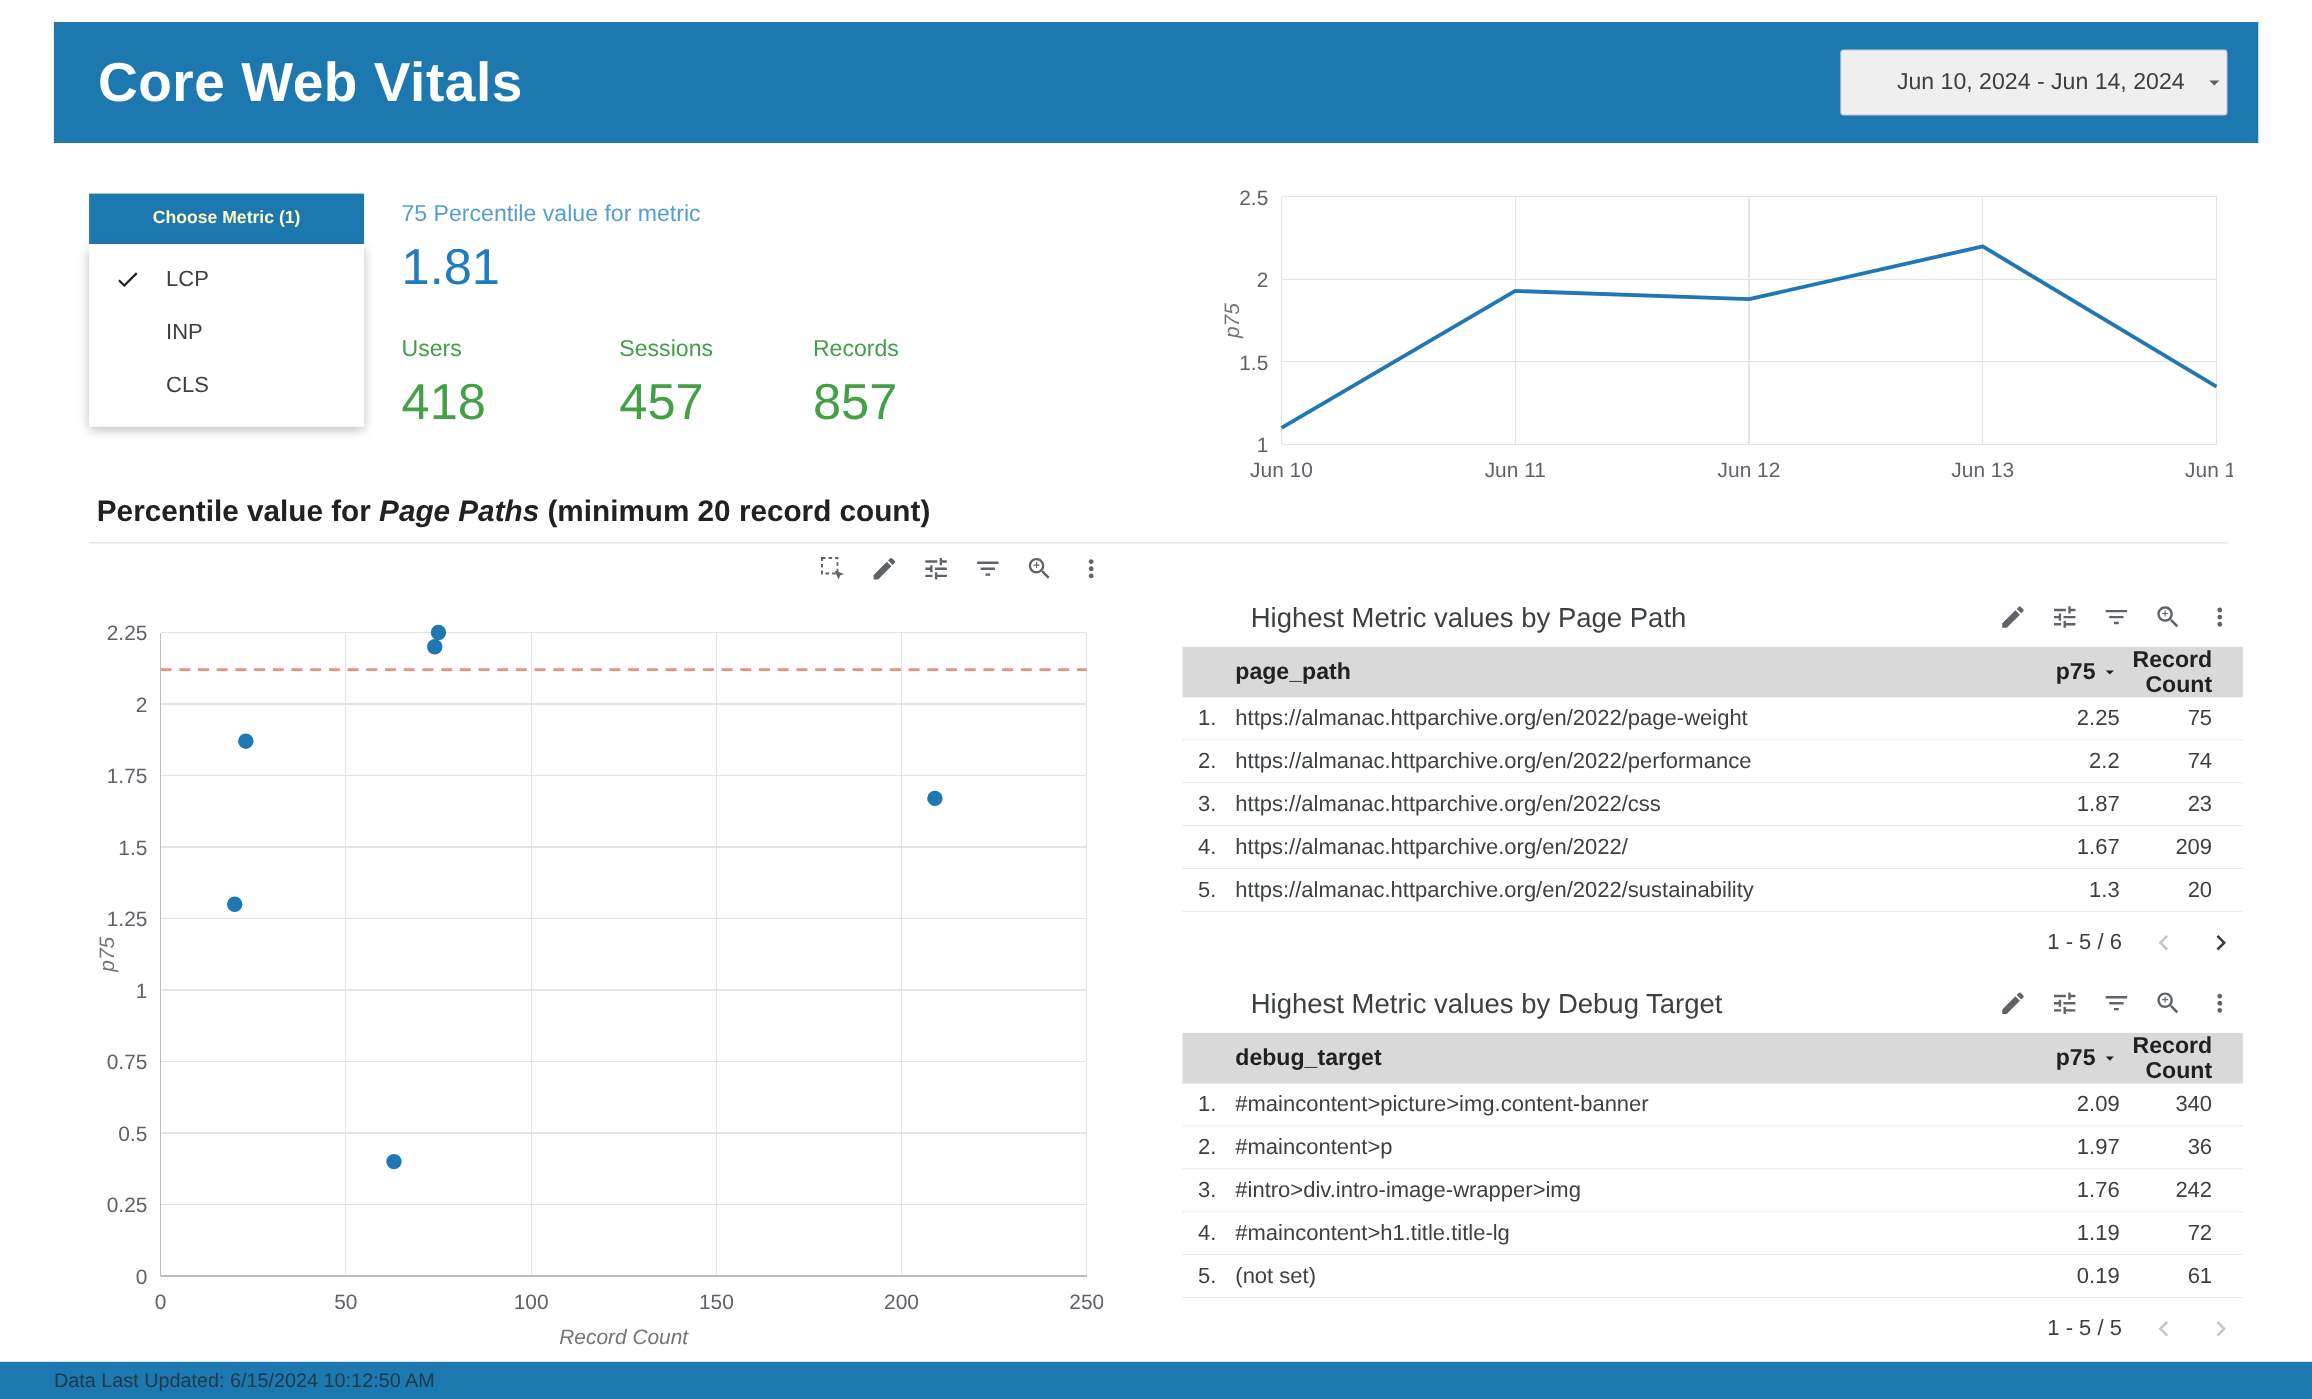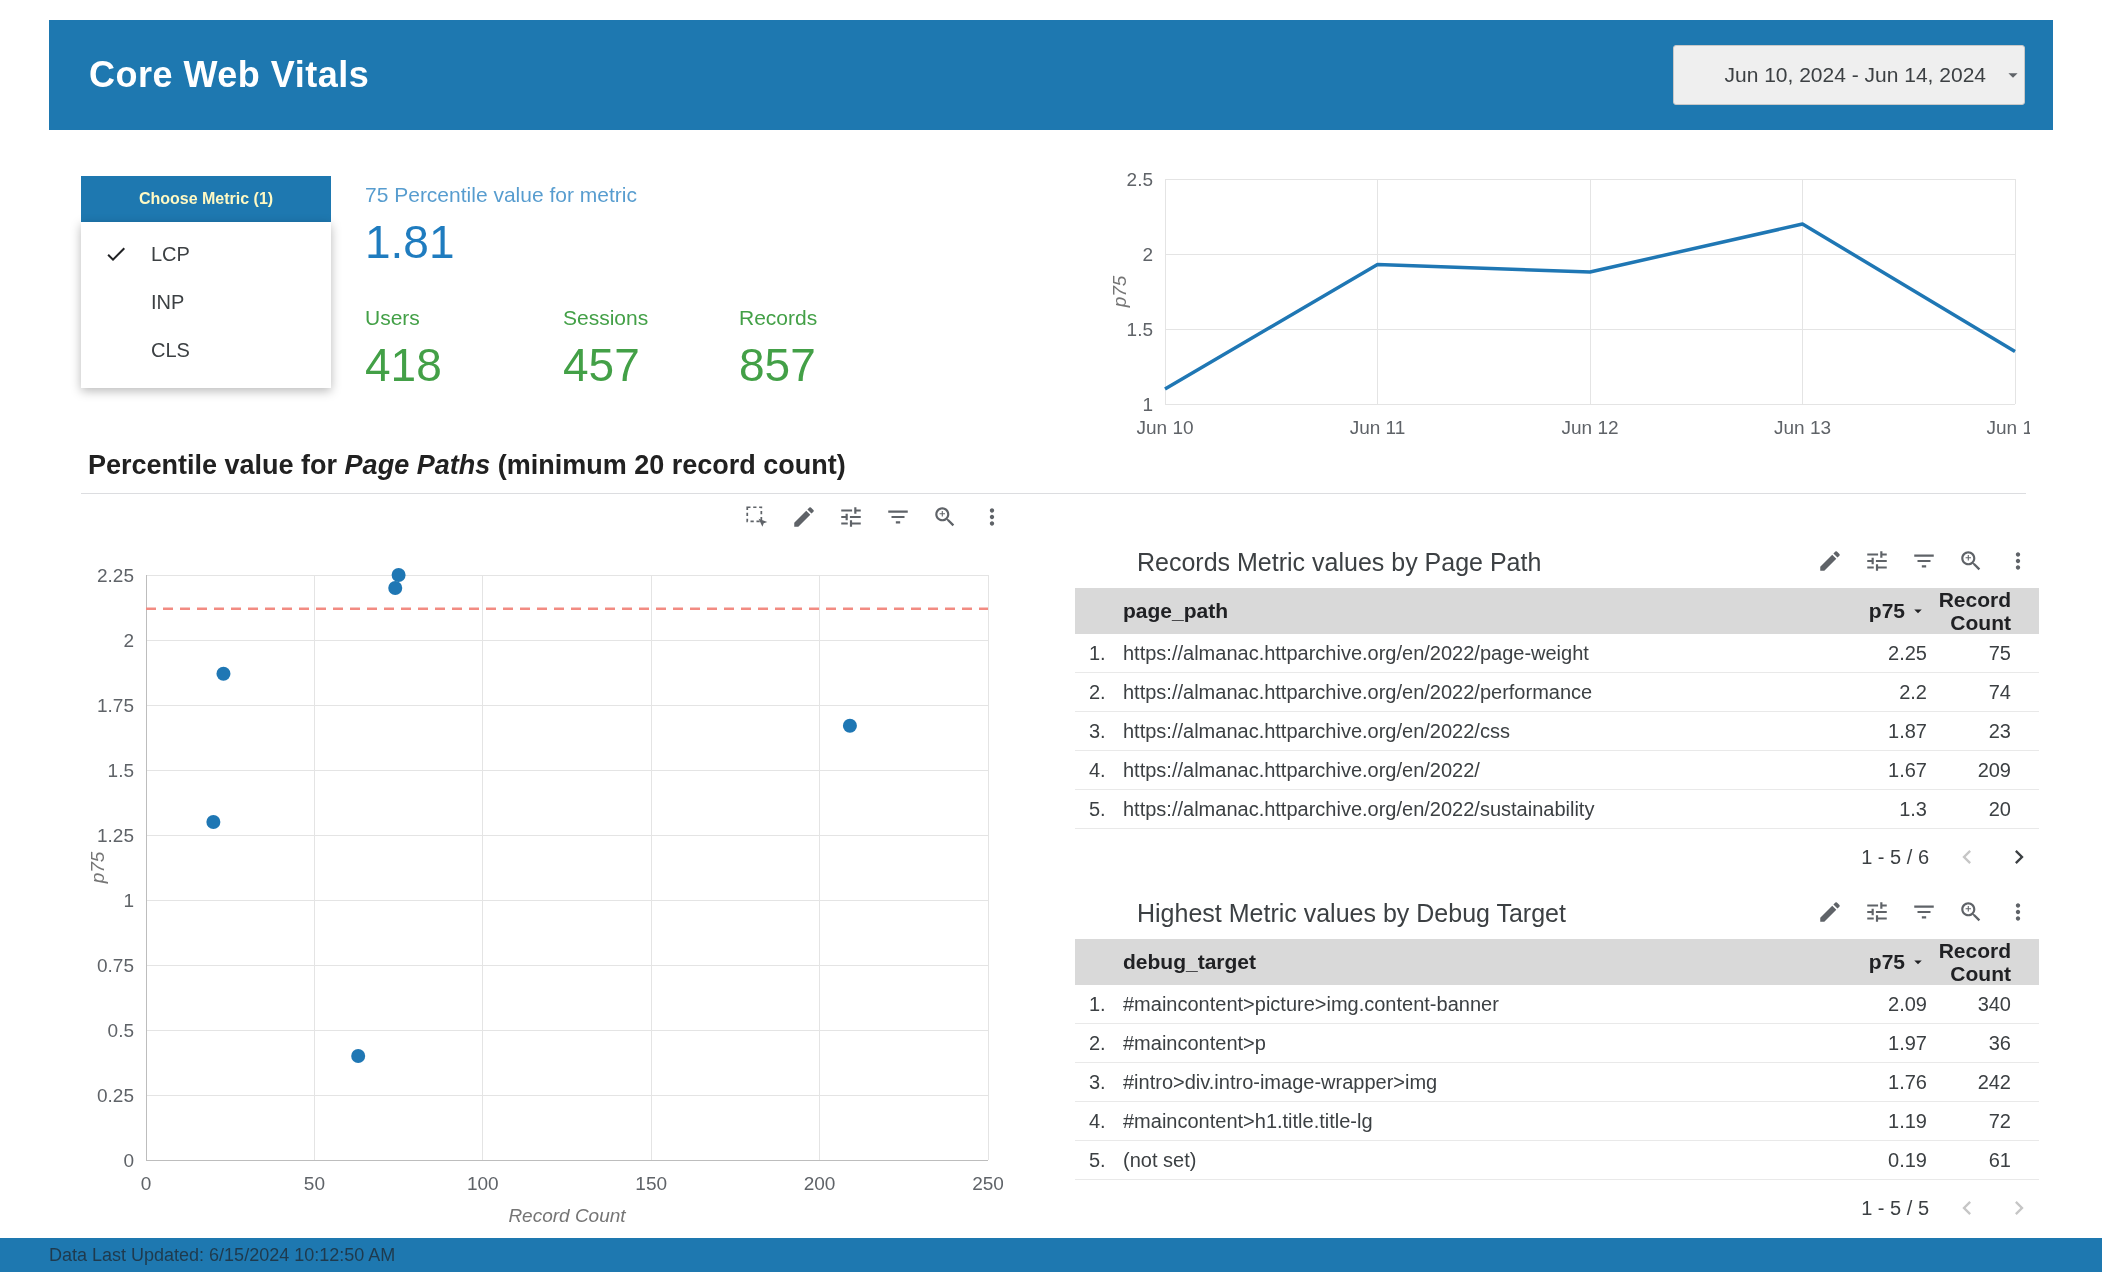--- a/index.html
+++ b/index.html
@@ -2,21 +2,21 @@
 <html style="--blue: #1e78b0; --score-blue: #1f7cbf; --green: #43a047;"><head>
 <meta charset="utf-8">
 <style>
   *{margin:0;padding:0;box-sizing:border-box}
   html,body{background:#fff}
   body{font-family:"Liberation Sans","DejaVu Sans",sans-serif;color:#202124}
   .page{position:relative;width:2102px;height:1272px;background:#fff;overflow:hidden}
 
   
   .topbar{position:absolute;left:49px;top:20px;width:2004px;height:110px;background:var(--blue,#1e78b0);display:flex;align-items:center}
-  .topbar h1{color:#fff;font-size:36px;font-weight:700;margin-left:40px;letter-spacing:.5px}
+  .topbar h1{color:#fff;font-size:50px;font-weight:700;margin-left:40px;letter-spacing:.5px}
   .datepicker{position:absolute;right:28px;top:25px;width:352px;height:60px;background:#efefef;border:1px solid #c8c8c8;border-radius:3px;display:flex;align-items:center;justify-content:flex-end;gap:16px;font-size:21px;color:#3c4043;cursor:pointer}
   .datepicker .icon{width:22px;height:22px;color:#5f6368}
 
   
   .metric-box{position:absolute;left:81px;top:176px;width:250px}
   .metric-head{height:46px;background:var(--blue,#1e78b0);color:#fef9c3;font-weight:700;font-size:16px;display:flex;align-items:center;justify-content:center;cursor:pointer}
   .metric-list{background:#fff;box-shadow:0 3px 10px rgba(0,0,0,.28);padding:8px 0 14px}
   .metric-item{height:48px;display:flex;align-items:center;font-size:20px;color:#3c4043;cursor:pointer}
   .metric-item .check{width:70px;display:flex;justify-content:center;align-items:center}
   .metric-item .check svg{width:24px;height:24px;color:#202124}
@@ -239,21 +239,21 @@
       <circle cx="135.464" cy="128.79999999999995" r="7" fill="#1f77b4"></circle>
       <circle cx="761.9119999999999" cy="180.80000000000004" r="7" fill="#1f77b4"></circle>
       <circle cx="125.36" cy="277" r="7" fill="#1f77b4"></circle>
       <circle cx="270.18399999999997" cy="511.00000000000006" r="7" fill="#1f77b4"></circle>
       <text class="axis-caption" x="479" y="677" text-anchor="middle">Record Count</text>
       <text class="axis-caption" transform="rotate(-90 16 322.5)" x="16" y="322.5" text-anchor="middle">p75</text>
     </svg>
 
   <div class="tcard" id="table0">
     <div class="t-titlerow">
-      <div class="t-title">Records Metric values by Page Path</div>
+      <div class="t-title">Highest Metric values by Page Path</div>
       <div class="toolbar t-toolbar">
           <span class="icon ">
             <svg viewBox="0 0 24 24">
               <path fill="currentColor" d="M3 17.25V21h3.75L17.81 9.94l-3.75-3.75L3 17.25zM20.71 7.04c.39-.39.39-1.02 0-1.41l-2.34-2.34a.996.996 0 0 0-1.41 0l-1.83 1.83 3.75 3.75 1.83-1.83z"></path>
             </svg>
           </span>
           <span class="icon ">
             <svg viewBox="0 0 24 24">
               <path fill="currentColor" d="M3 17v2h6v-2H3zM3 5v2h10V5H3zm10 16v-2h8v-2h-8v-2h-2v6h2zM7 9v2H3v2h4v2h2V9H7zm14 4v-2H11v2h10zm-6-4h2V7h4V5h-4V3h-2v6z"></path>
             </svg>

